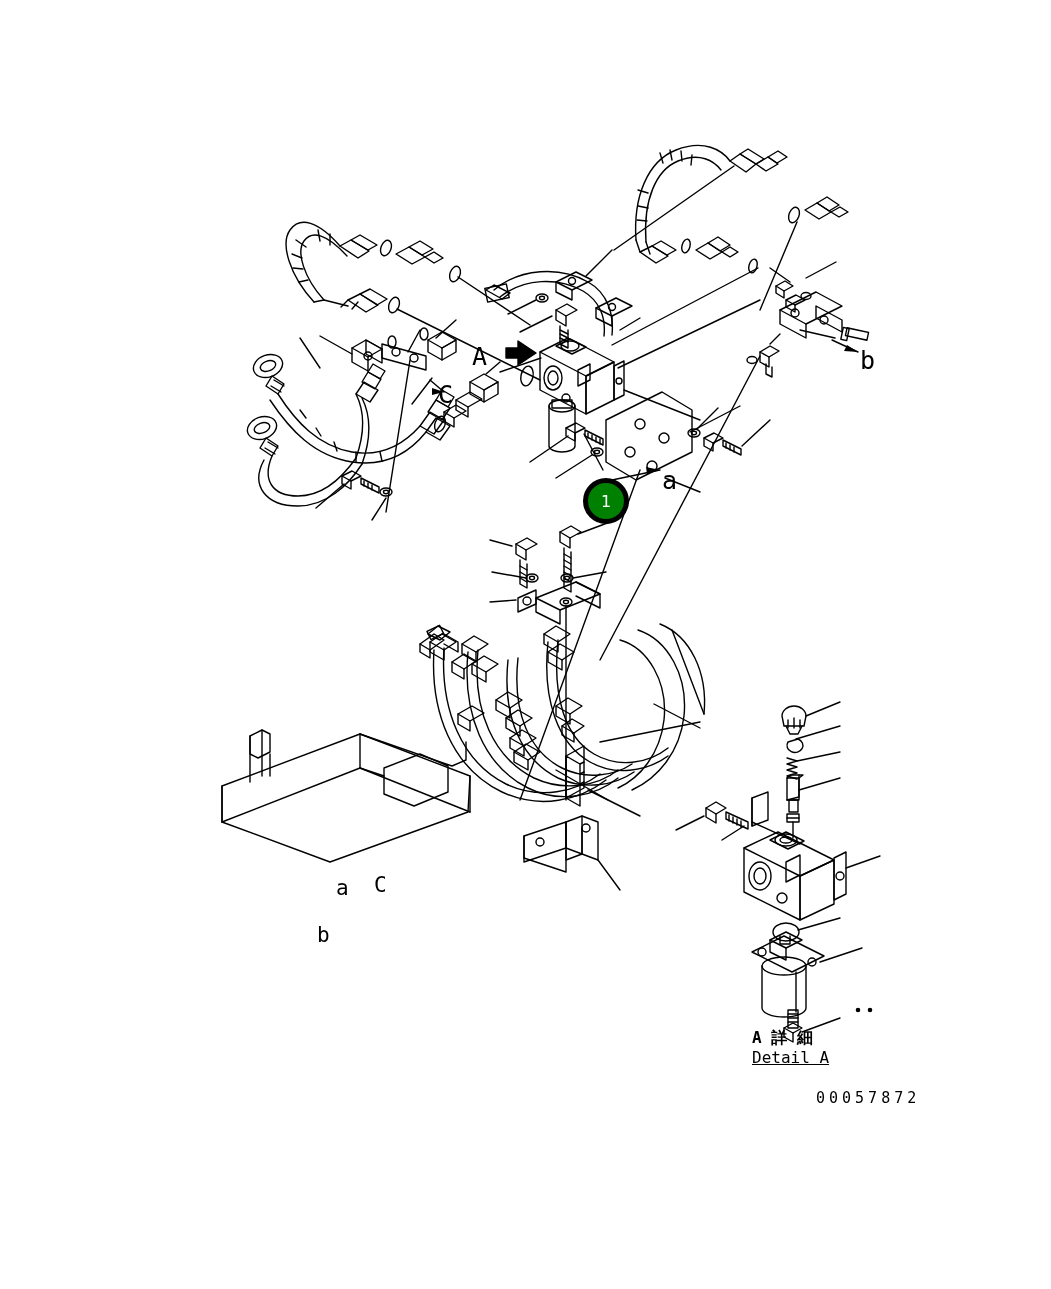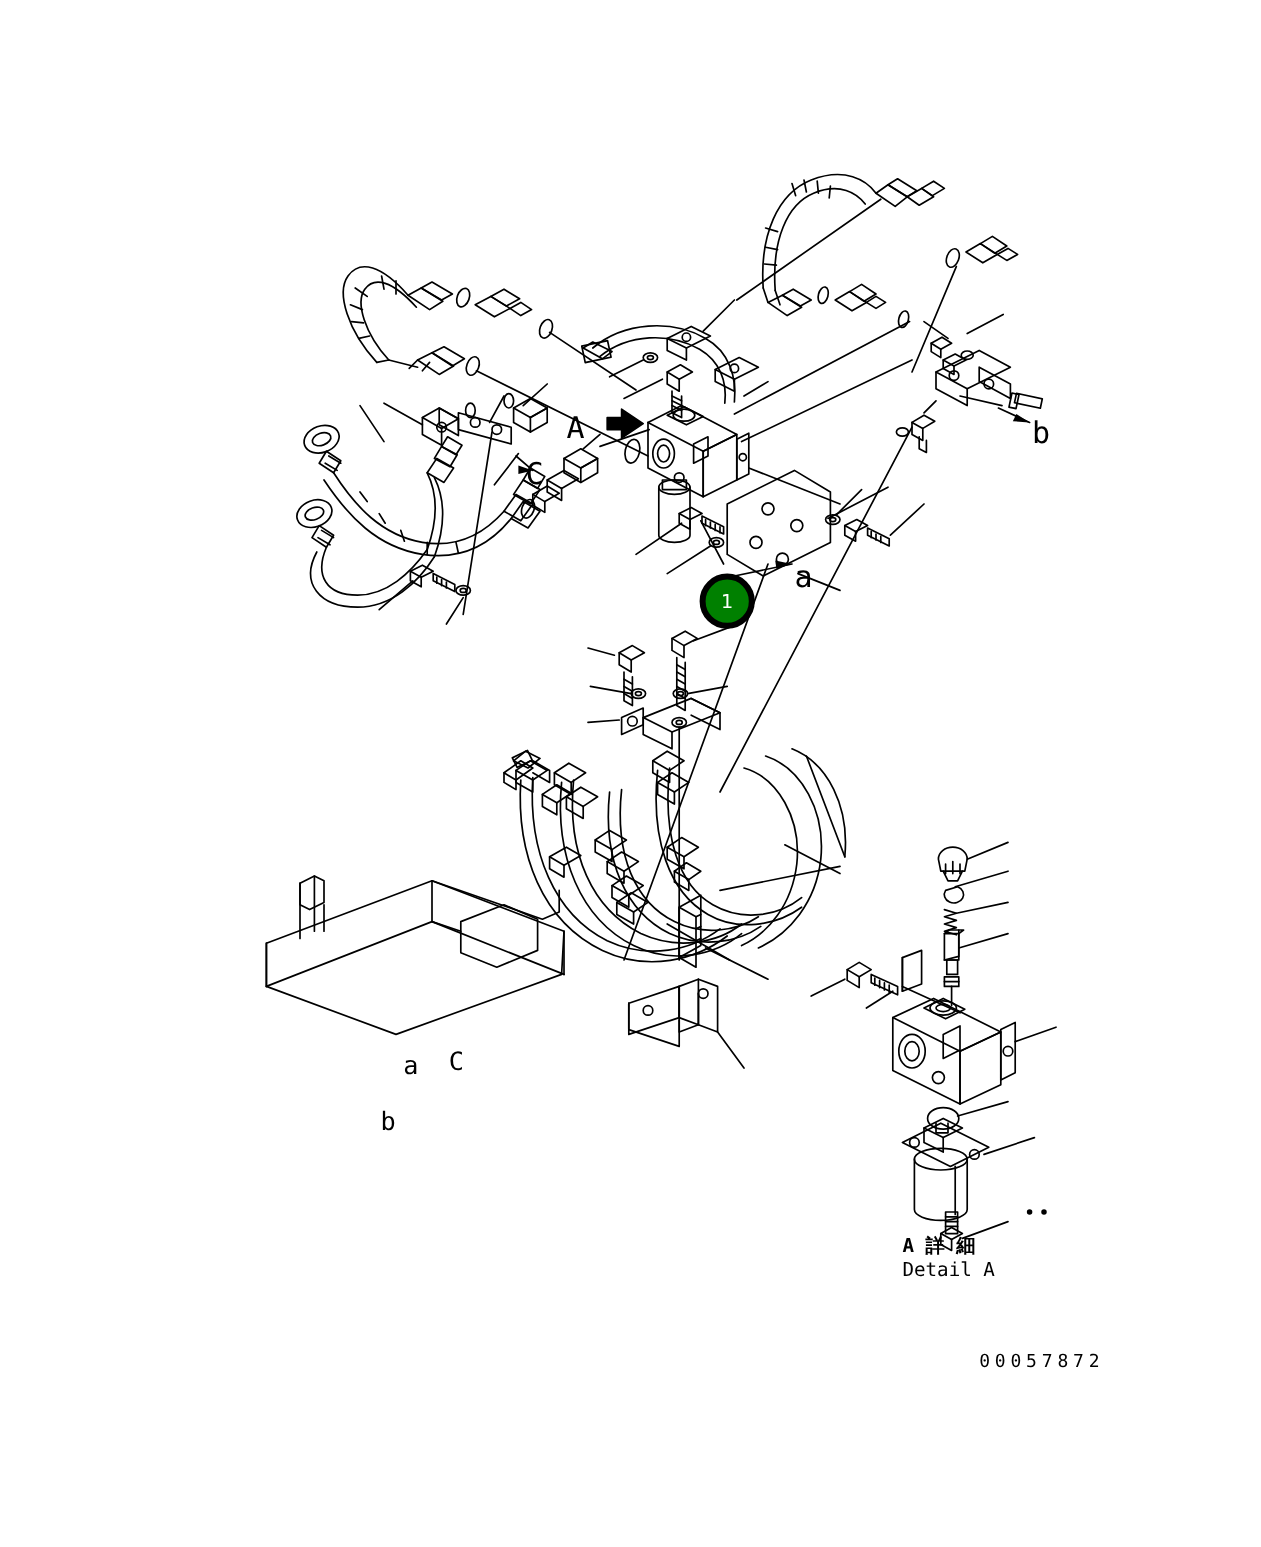--- a/index.html
+++ b/index.html
@@ -557,17 +557,17 @@
 
   <div class="lbl" style="left:374px;top:873px;font-size:21px;">C</div>
 
   <div class="lbl" style="left:317px;top:923px;font-size:21px;">b</div>
 
   <div id="badge" style="left:583px;top:478px;">
     <span>1</span>
   </div>
 
   <div class="lbl lbl-det" style="left:752px;top:1028px;font-weight:bold;">A 詳 細</div>
-  <div class="lbl lbl-det" style="left:752px;top:1048px;">Detail A</div>
-
-  <div class="lbl lbl-num" style="left:816px;top:1125px;">00057872</div>
+  <div class="lbl lbl-det" style="left:752px;top:1048px;text-decoration:underline;">Detail A</div>
+
+  <div class="lbl lbl-num" style="left:816px;top:1089px;">00057872</div>
 
 </div>
 
 </body></html>

